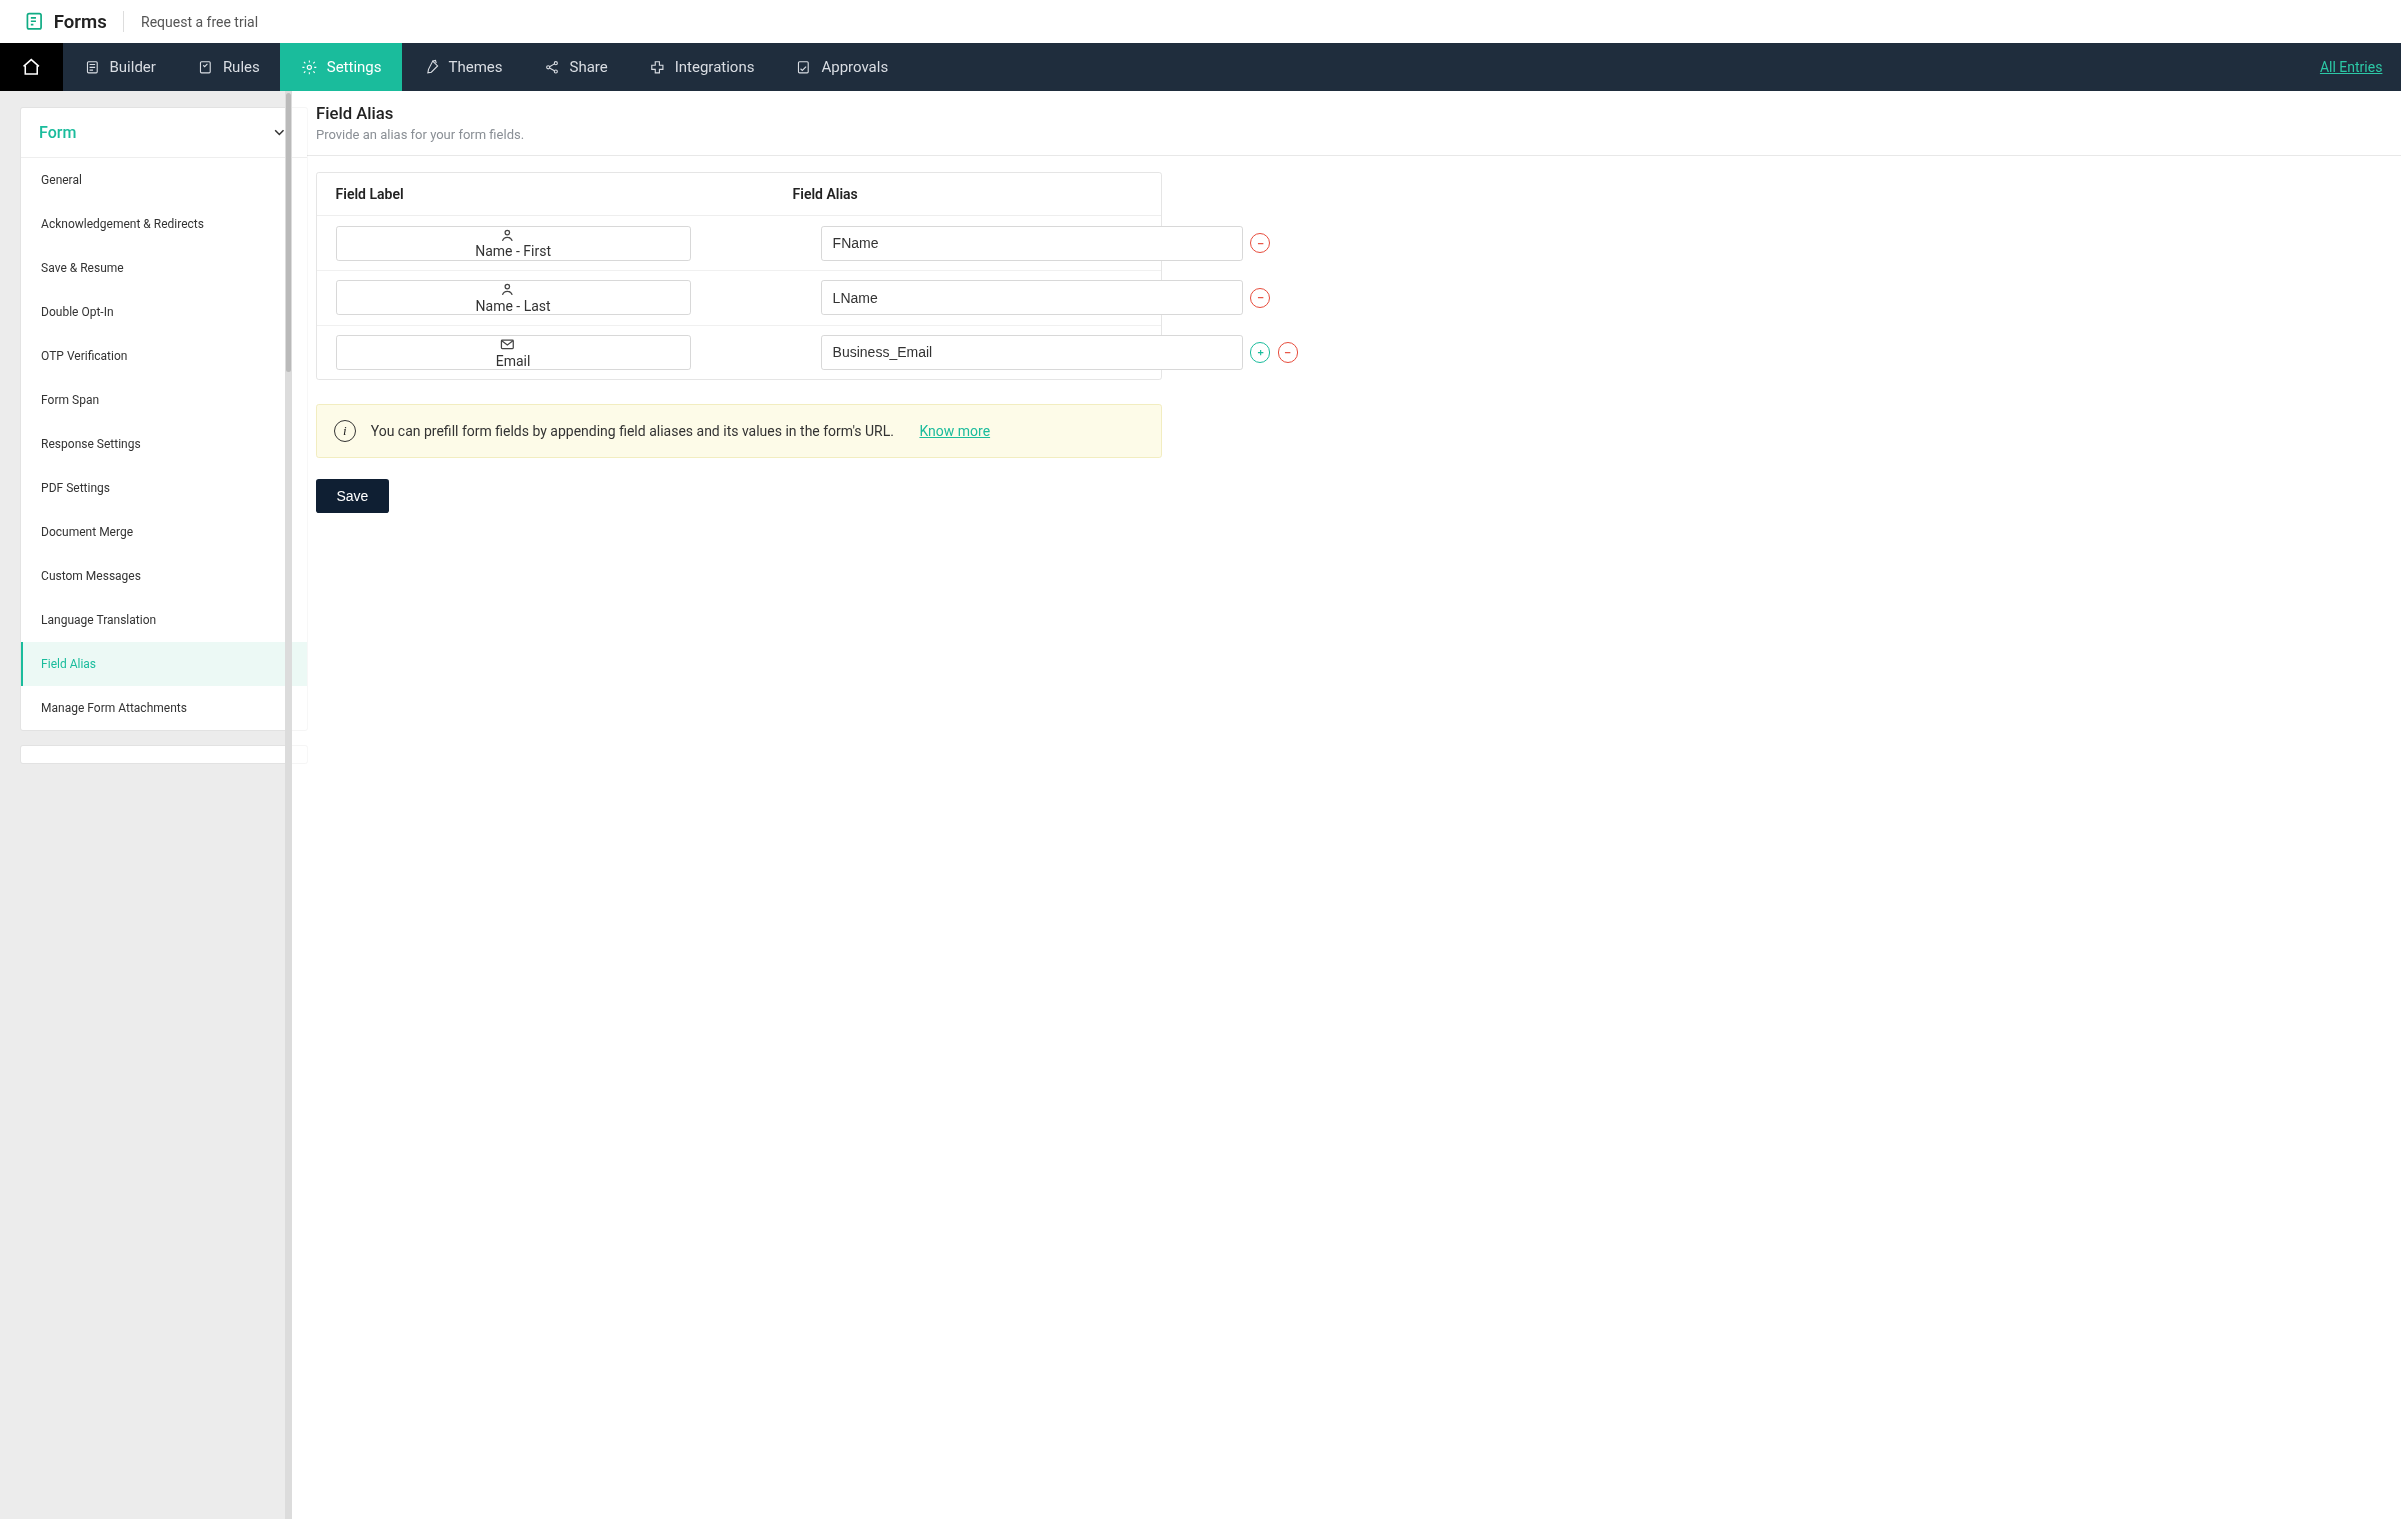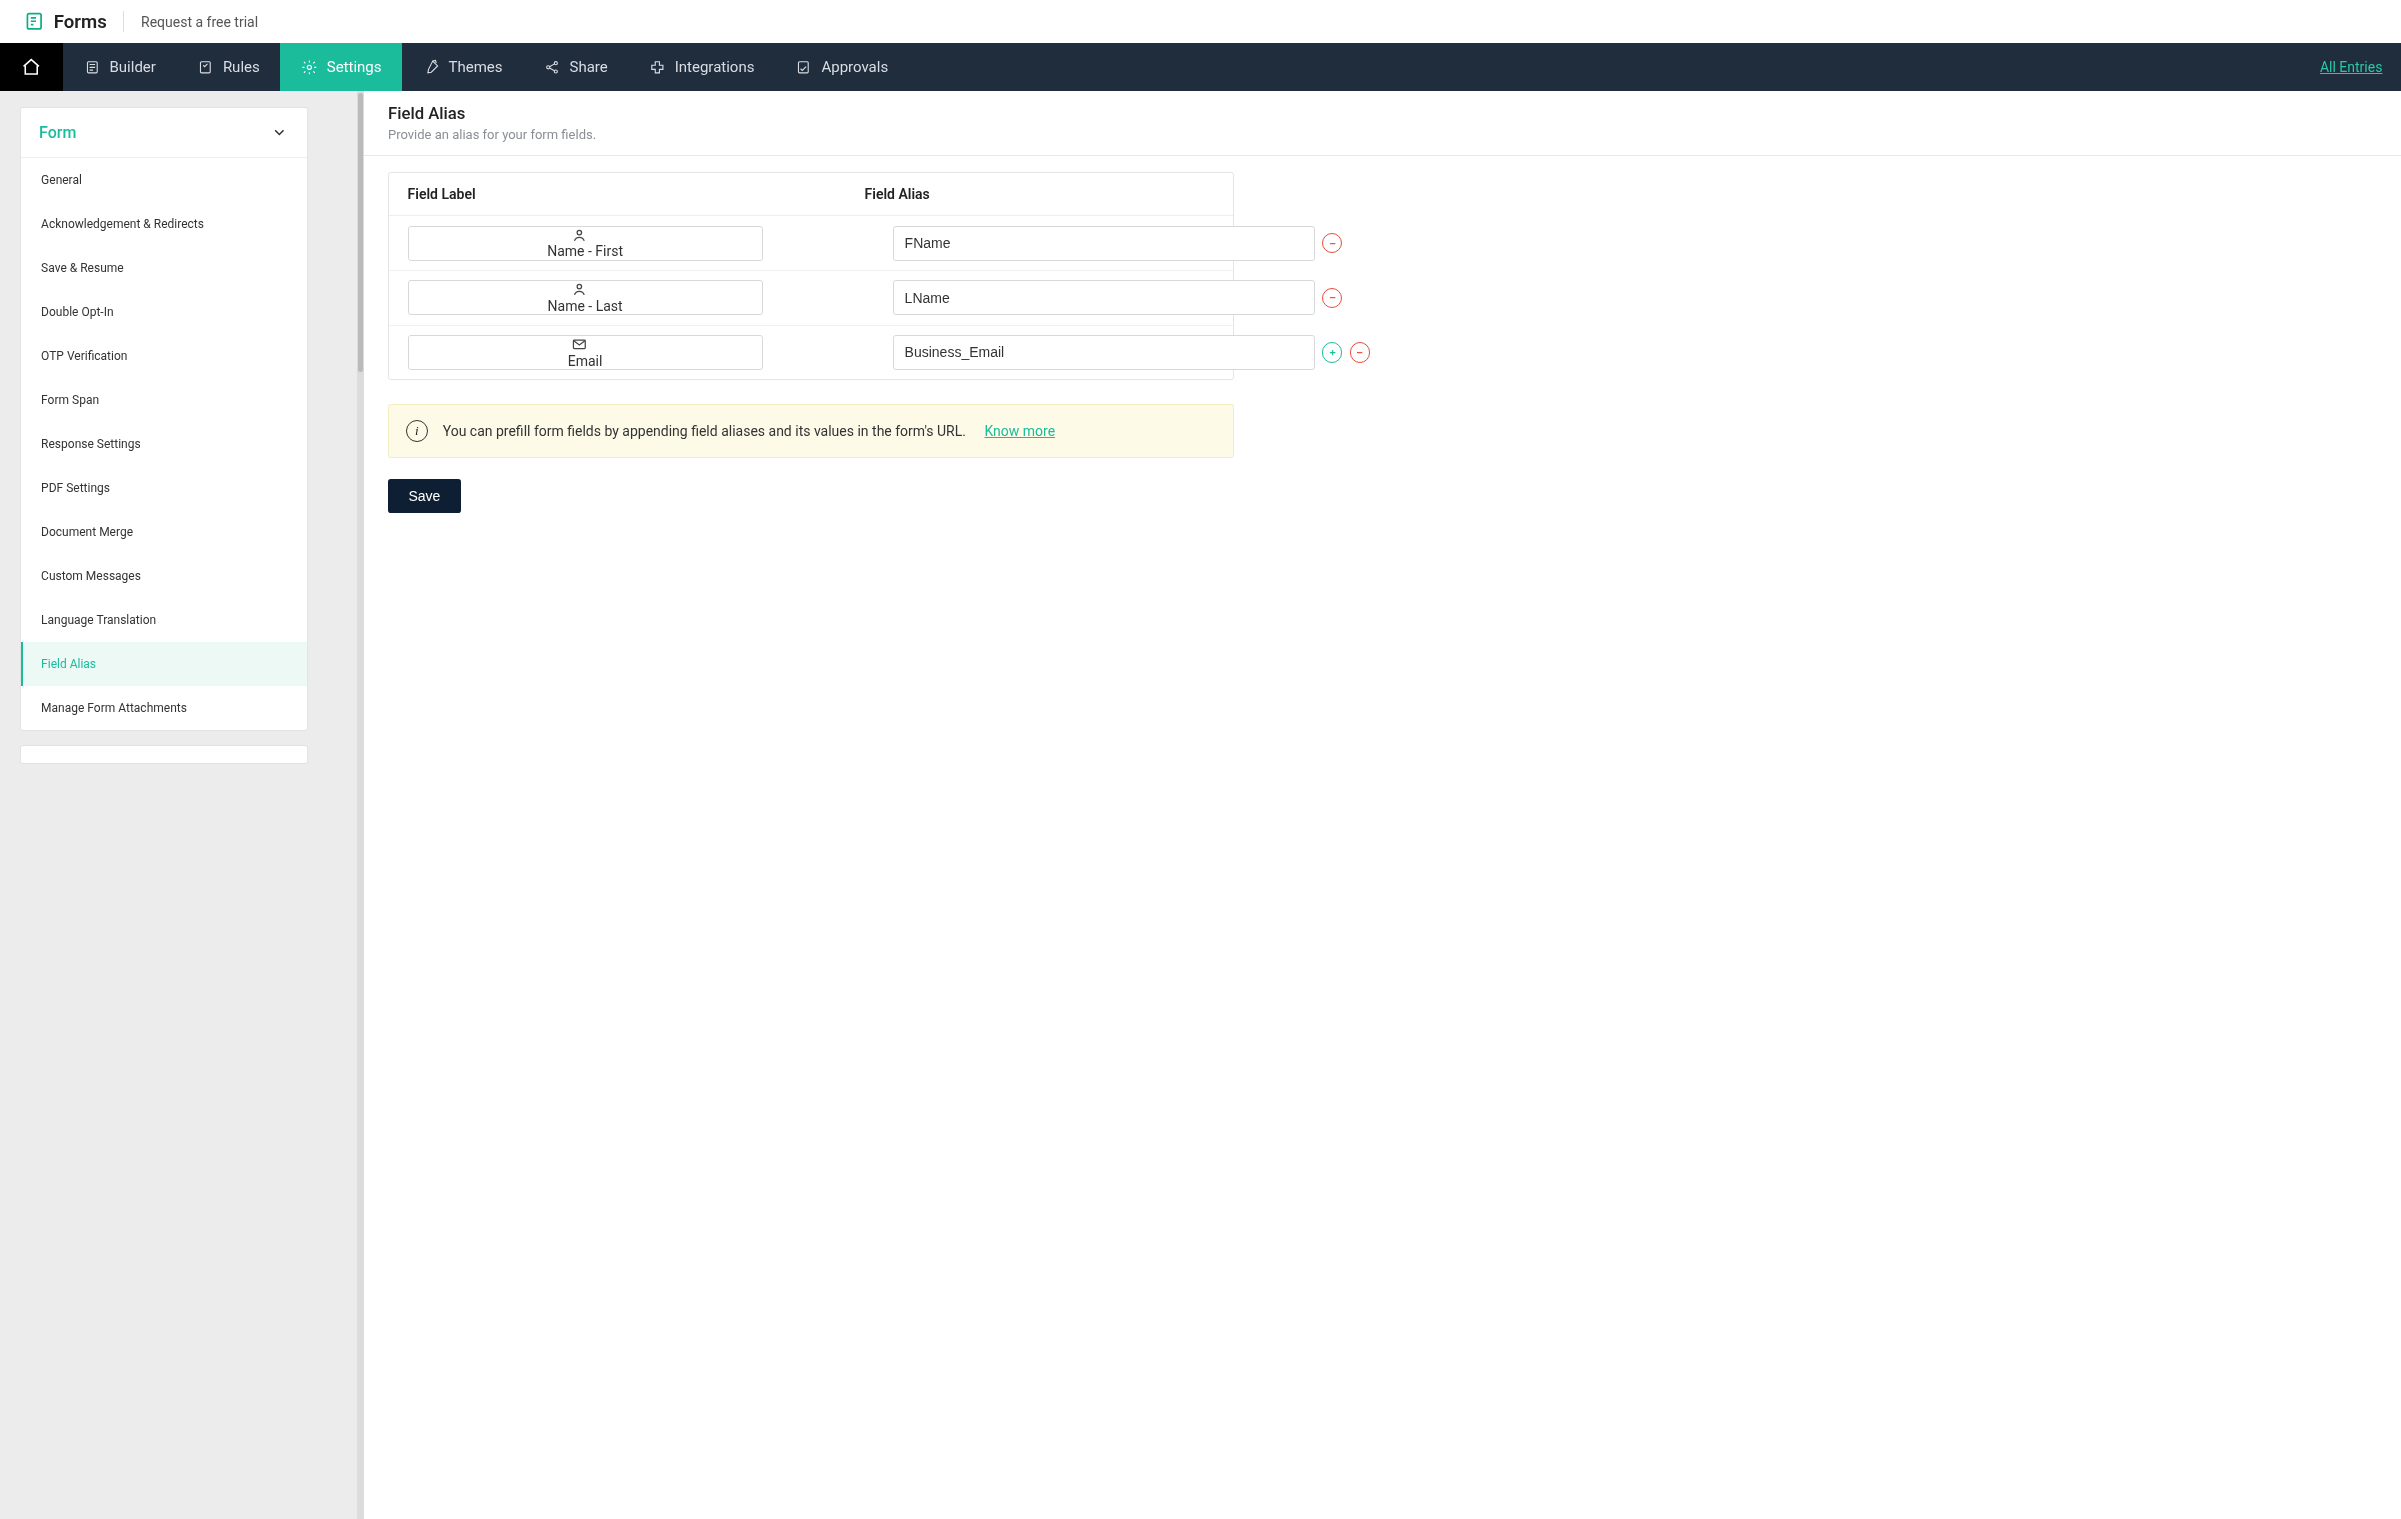--- a/index.html
+++ b/index.html
@@ -92,21 +92,21 @@
 
   
   .body-wrap {
     display: flex;
     background: #ececec;
     min-height: calc(100vh - 91px);
   }
 
   
   .sidebar-col {
-    width: 364px;
+    width: 292px;
     padding: 16.7px 0 16.7px 20.5px;
     position: relative;
     border-radius: 31px;
   }
   .sidebar-scroll {
     position: absolute;
     right: 0;
     top: 0;
     bottom: 0;
     width: 7.4px;
@@ -267,21 +267,21 @@
     font-size: 13px;
   }
   .info-banner .info-text {
     color: #333;
     font-size: 14px;
   }
   .know-more {
     color: #1abc9c;
     text-decoration: underline;
     cursor: pointer;
-    margin-left: 15px;
+    margin-left: 22px;
   }
 
   .save-btn {
     background: #0f1f33;
     color: #fff;
     border: none;
     border-radius: 2.8px;
     padding: 9.3px 20.5px;
     font-size: 14px;
     cursor: pointer;

